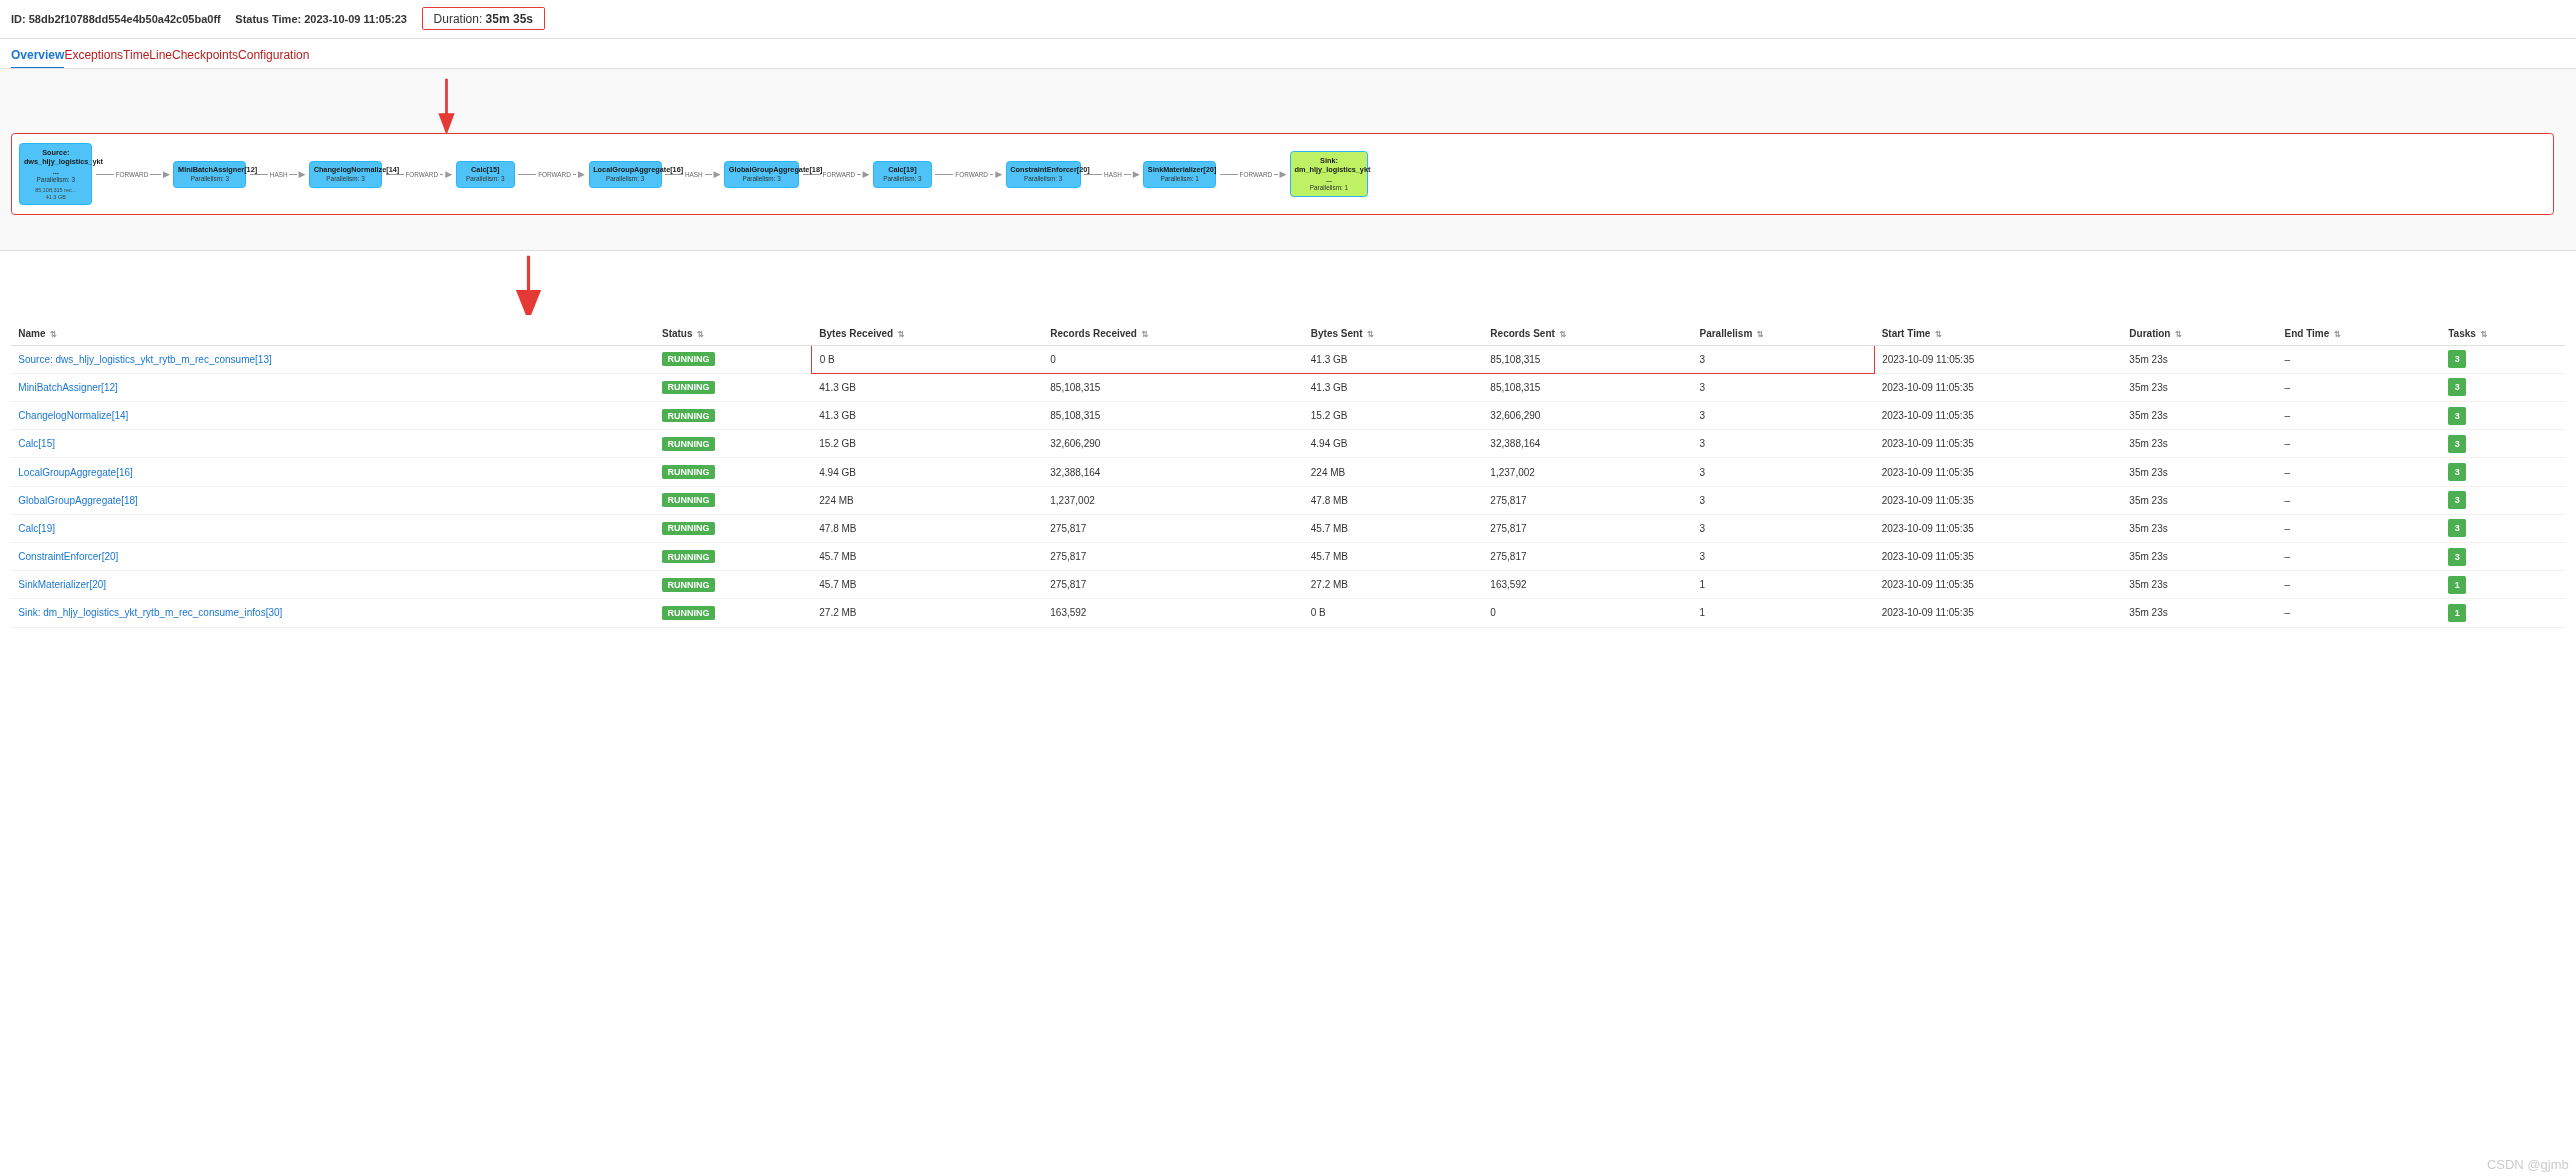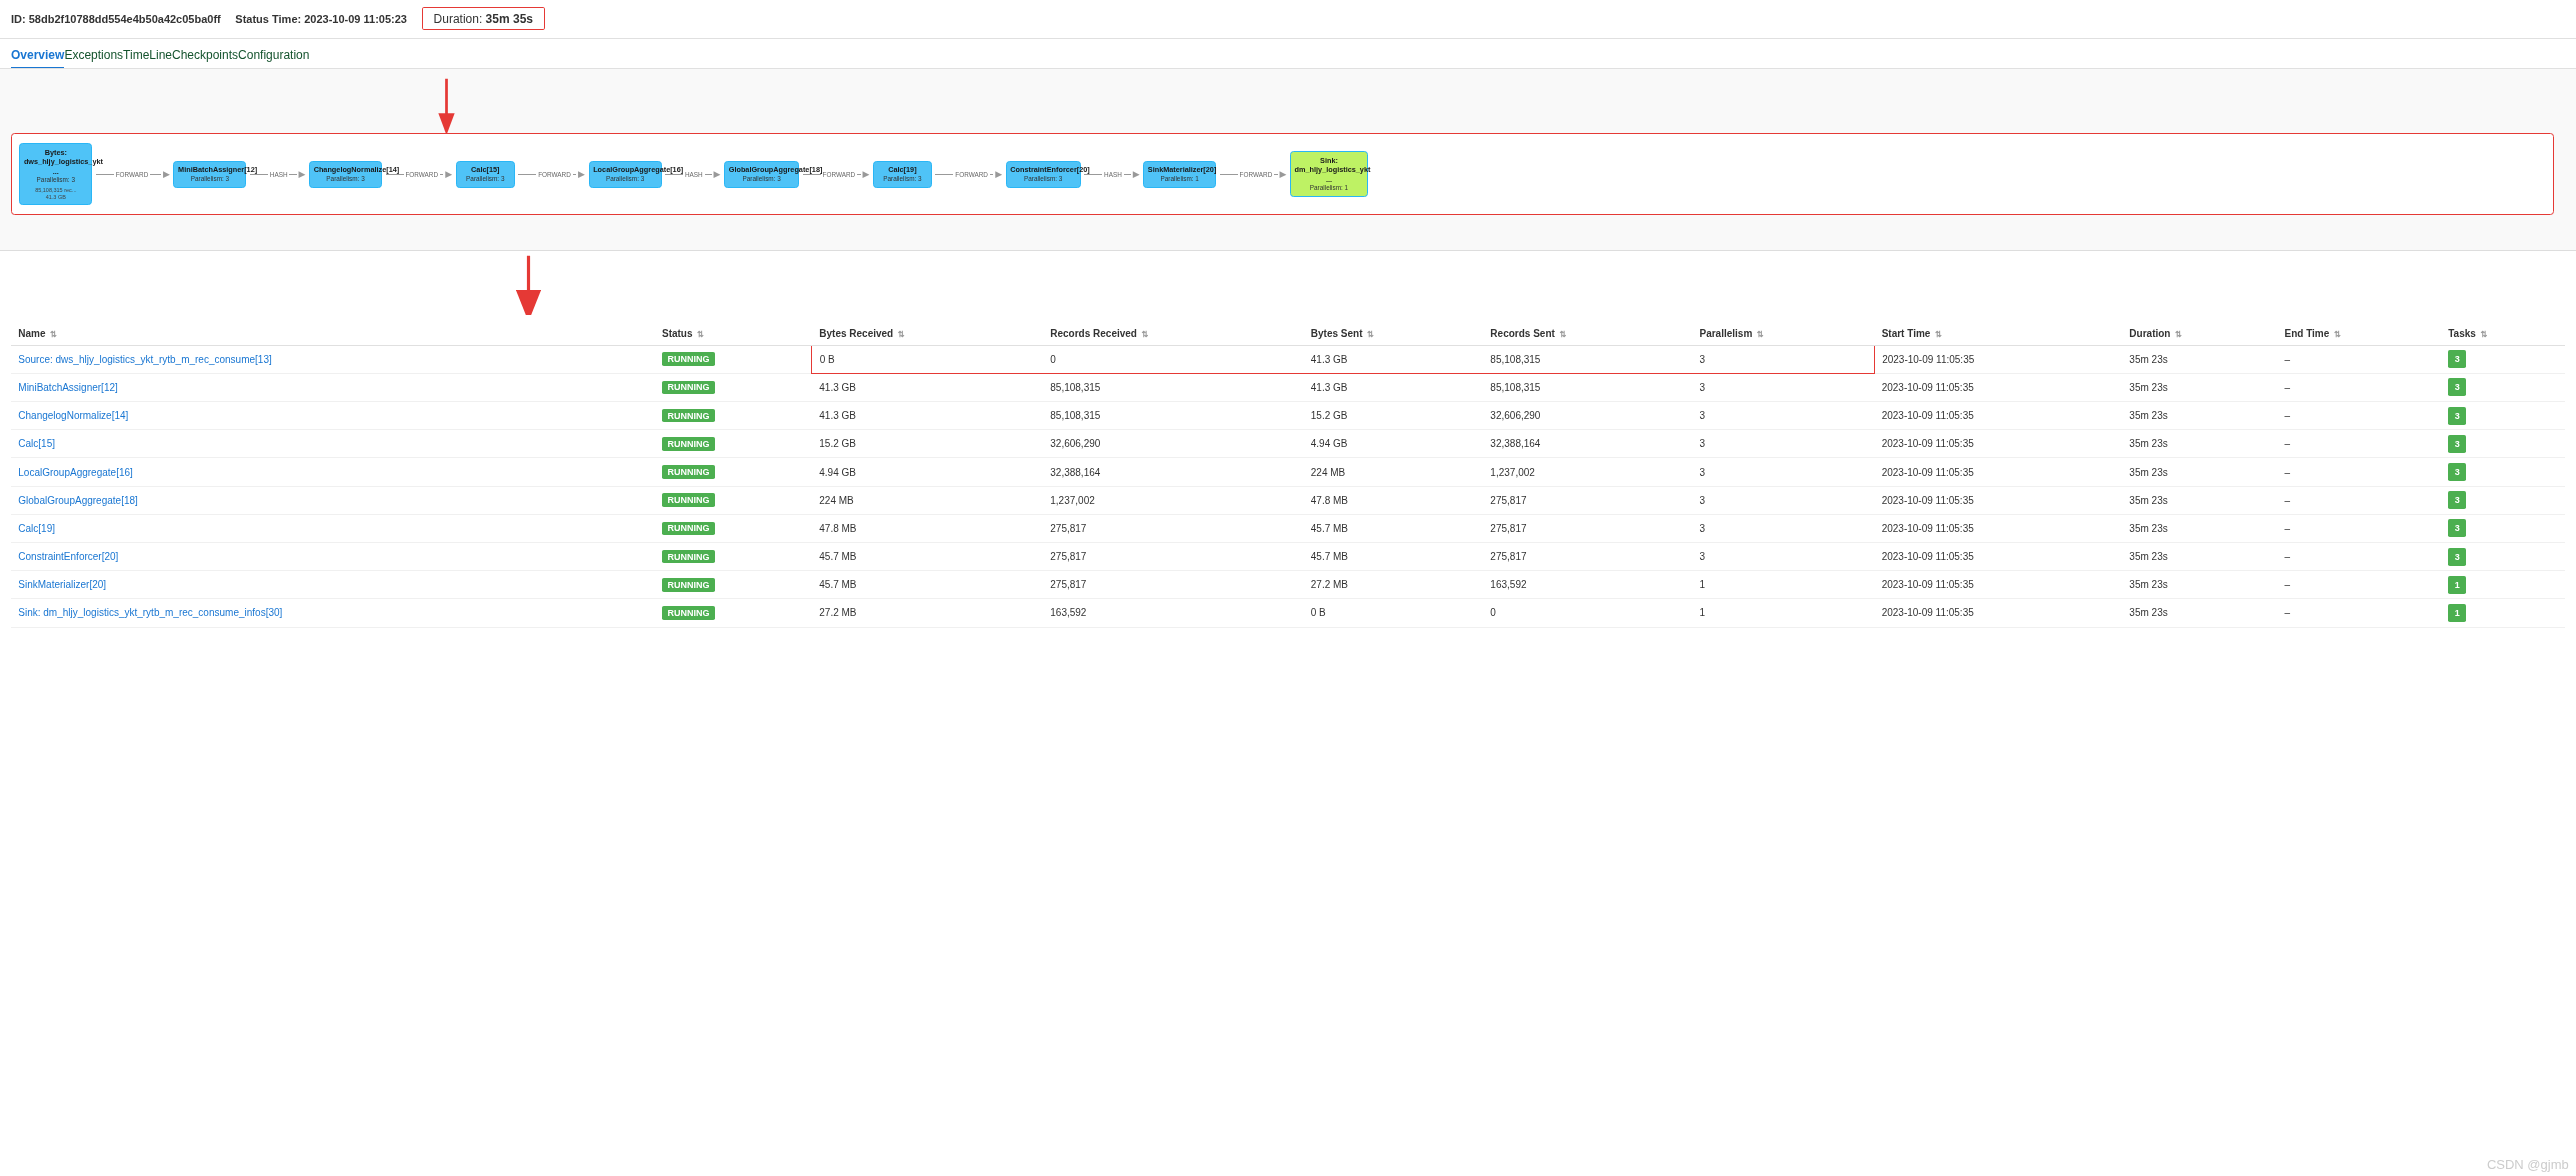--- a/index.html
+++ b/index.html
@@ -9,21 +9,21 @@
     .header { padding: 7.3px 11px; border-bottom: 0.9px solid #e0e0e0; display: flex; align-items: center; gap: 14.6px; flex-wrap: wrap; }
     .header-id { font-size: 11px; color: #555; }
     .header-id span { font-weight: bold; color: #333; }
     .header-time { font-size: 11px; color: #555; }
     .header-time span { font-weight: bold; color: #333; }
     .duration-box { border: 1.8px solid #e53935; padding: 3.6px 11px; font-size: 12px; color: #333; border-radius: 1.8px; }
     .duration-box span { font-weight: normal; }
     
     
     .nav-tabs { display: flex; padding: 5.5px 11px 0; border-bottom: 0.9px solid #e0e0e0; }
-    .nav-tab { padding: 3.6px 0 5.5px; font-size: 12px; cursor: pointer; color: #14532d; border-bottom: 1.8px solid transparent; }
+    .nav-tab { padding: 3.6px 0 5.5px; font-size: 12px; cursor: pointer; color: #b91c1c; border-bottom: 1.8px solid transparent; }
     .nav-tab.active { color: #1976d2; border-bottom: 1.8px solid #1976d2; font-weight: bold; }
     
     .pipeline-node { background: #4fc3f7; border: 0.9px solid #29b6f6; border-radius: 3.6px; padding: 5.5px 7.3px; min-width: 91px; font-size: 8.2px; color: #1a1a1a; text-align: center; flex-shrink: 0; line-height: 1.3; }
     .pipeline-node .node-title { font-weight: bold; font-size: 8.2px; }
     .pipeline-node .node-sub { font-size: 7.3px; color: #333; }
     .pipeline-node .node-stats { font-size: 6.4px; color: #444; margin-top: 1.8px; }
     
     .pipeline-connector { display: flex; align-items: center; gap: 1.8px; flex-shrink: 0; padding: 0 3.6px; }
     .connector-line { width: 18px; height: 0.9px; background: #999; }
     .connector-label { font-size: 6.4px; color: #666; }
@@ -113,21 +113,21 @@
       </marker>
     </defs>
     <path d="M60,5 L60,55" stroke="#e53935" stroke-width="3" fill="none" marker-end="url(#arrowhead1)"></path>
   </svg>
 
   <div class="graph-pipeline">
 
     <div style="display:flex;align-items:center;gap:0;width:100%;overflow:hidden;">
 
       <div class="pipeline-node" style="background:#4fc3f7;font-size:7.3px;min-width:73px;max-width:73px;padding:3.6px;">
-        <div class="node-title" style="font-size:7.3px;">Bytes: dws_hljy_logistics_ykt ...</div>
+        <div class="node-title" style="font-size:7.3px;">Source: dws_hljy_logistics_ykt ...</div>
         <div class="node-sub" style="font-size:6.4px;">Parallelism: 3</div>
         <div class="node-stats" style="font-size:5.5px;">85,108,315 rec...<br>41.3 GB</div>
       </div>
       <div class="pipeline-connector">
         <div class="connector-line"></div>
         <div class="connector-label" style="font-size:6.4px;color:#666;writing-mode:horizontal-tb;">FORWARD</div>
         <div style="width:11px;height:0.9px;background:#999;"></div>
         <span style="color:#999;font-size:9px;">▶</span>
       </div>
 

